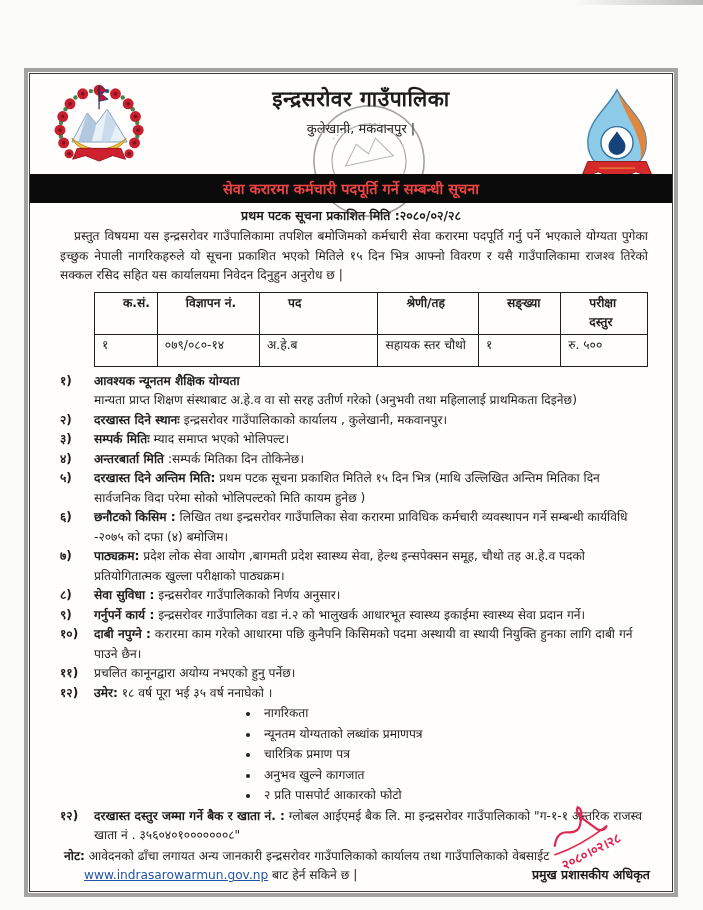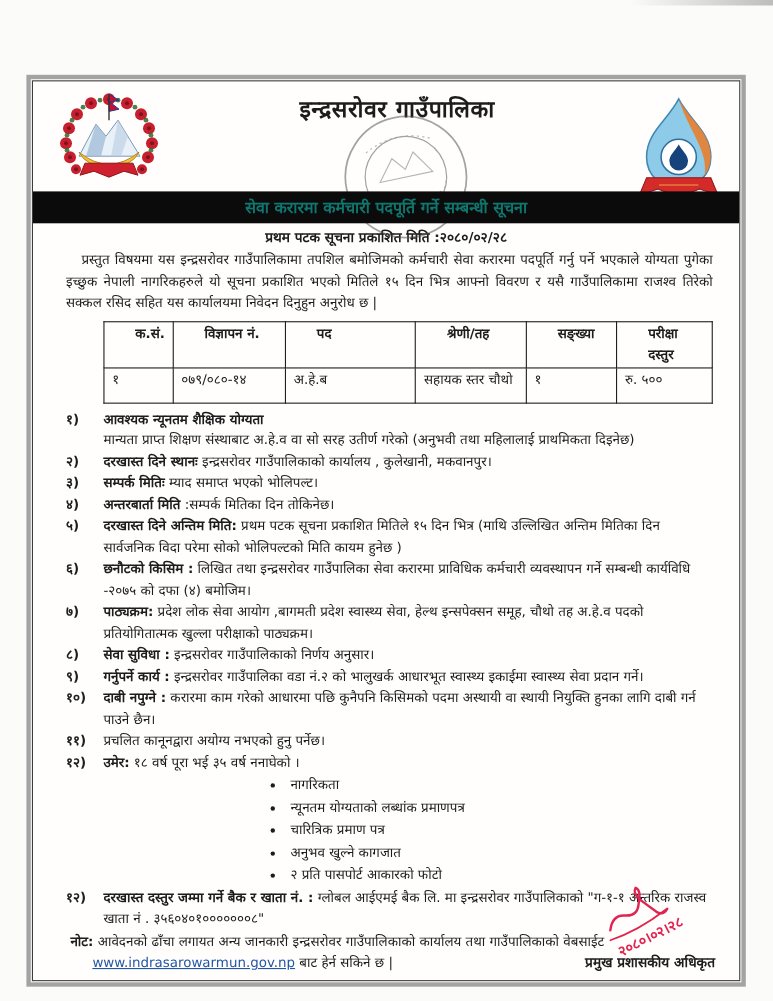--- a/index.html
+++ b/index.html
@@ -35,21 +35,21 @@
   .title2{ font-size:21px; font-weight:bold; margin-top:9px;}
   .addr{ font-size:13px; margin-top:7px;}
   .emblem-wrap{ width:104px; flex:0 0 104px; }
   .droplogo-wrap{ width:92px; flex:0 0 92px; display:flex; justify-content:flex-end; padding-top:6px;}
   .stamp{
     position:absolute; left:280px; top:28px; width:118px; height:118px;
     opacity:.5; z-index:3; pointer-events:none;
   }
   .banner{
     position:relative; z-index:4;
-    background:#0b0b0b; color:#0f766e;
+    background:#0b0b0b; color:#ef4444;
     text-align:center; font-size:14.5px; font-weight:bold;
     padding:4px 0 5px 0;
   }
   .publine{ text-align:center; font-weight:bold; font-size:12.5px; margin-top:4px;}
   .content{ padding:2px 24px 0 30px; font-size:12.2px; line-height:1.6; position:relative;}
   .intro{ text-align:justify; text-indent:14px; margin-top:1px;}
   table.vac{ border-collapse:collapse; margin:6px 0 5px 34px; font-size:12.2px;}
   table.vac th, table.vac td{ border:1.3px solid #1f1f1f; padding:1px 7px; text-align:left; vertical-align:top;}
   table.vac th{ font-weight:bold;padding-left:28px;}
   table.vac td{ height:32px;}
@@ -140,20 +140,21 @@
         </g>
 
         <path d="M24 62 Q54 86 84 62 Q77 76 54 78 Q31 76 24 62 Z" fill="#f2c23e" stroke="#b5891d" stroke-width="1"></path>
 
         <path d="M30 73 L78 73 L83 85 L69 81 L54 87 L39 81 L25 85 Z" fill="#cf2030" stroke="#8f1616" stroke-width="1"></path>
       </svg>
     </div>
 
     <div class="h-center">
       <div class="title1">इन्द्रसरोवर गाउँपालिका</div>
+      <div class="addr">कुलेखानी, मकवानपुर |</div>
     </div>
 
     <div class="droplogo-wrap">
       <svg width="86" height="98" viewBox="0 0 90 104">
         <path d="M45 2 C55 22 76 34 76 58 A31 31 0 1 1 14 58 C14 34 35 22 45 2 Z" fill="#8dcbe8" stroke="#3f88b4" stroke-width="1.5"></path>
         <path d="M45 2 C55 22 76 34 76 58 A31 31 0 0 1 70 76 C74 52 54 32 45 2 Z" fill="#e87f2e" opacity=".9"></path>
         <circle cx="45" cy="58" r="17" fill="#ffffff" stroke="#2f6f9e" stroke-width="1.5"></circle>
         <path d="M45 46 C49 53 54 56 54 62 A9 9 0 1 1 36 62 C36 56 41 53 45 46 Z" fill="#16437c"></path>
         <path d="M14 78 L76 78 L83 95 L65 89 L45 97 L25 89 L7 95 Z" fill="#d42a2a" stroke="#8f1616" stroke-width="1"></path>
         <g stroke="#f2c23e" stroke-width="1" opacity=".8">

